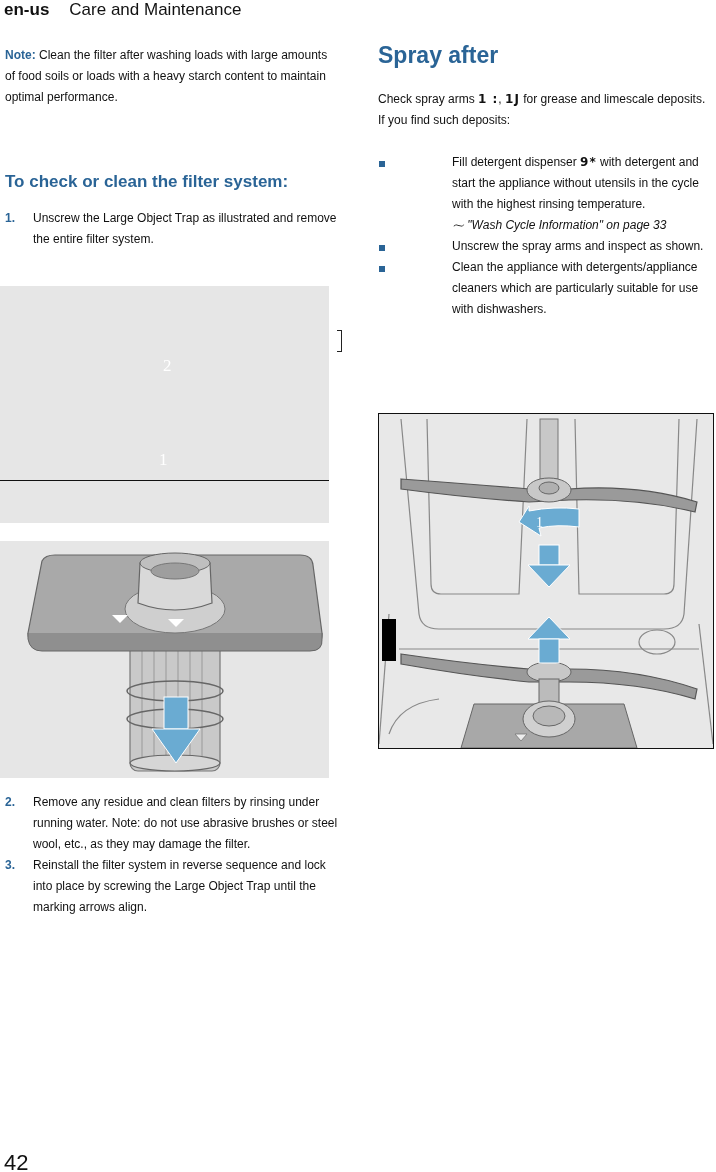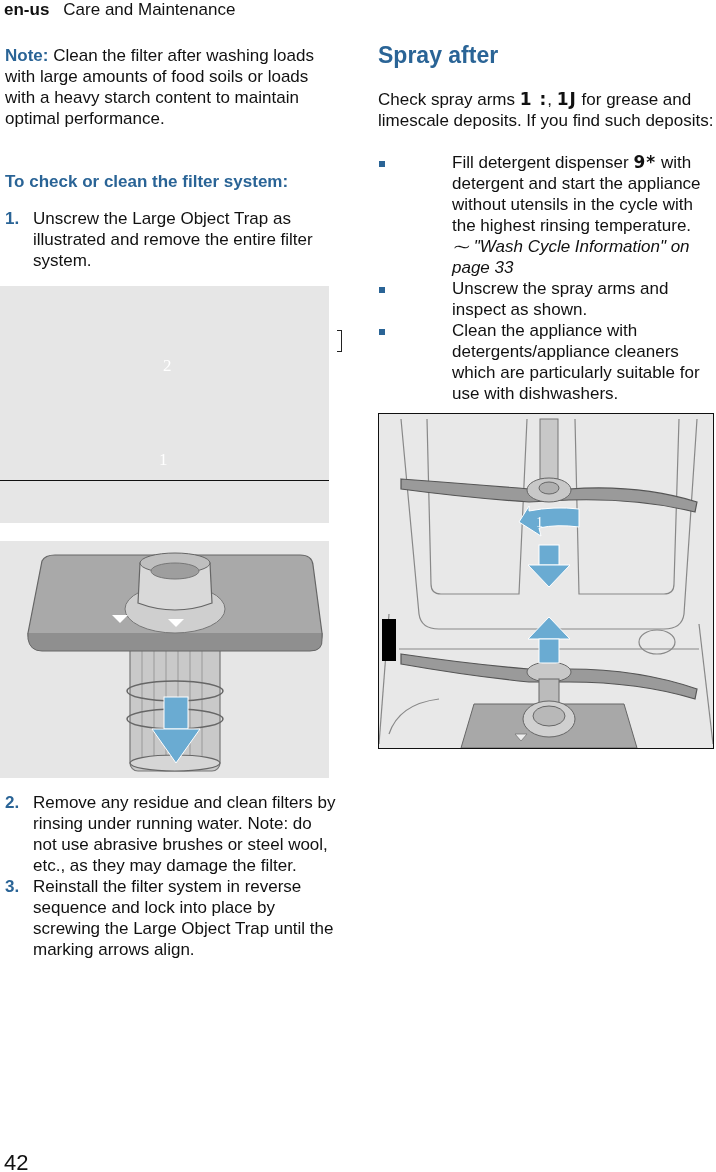--- a/index.html
+++ b/index.html
@@ -3,23 +3,23 @@
 <meta charset="utf-8">
 <style>
   html, body { margin: 0; padding: 0; background: #ffffff; }
   body {
     width: 716px; height: 1172px; position: relative; overflow: hidden;
     font-family: "Liberation Sans", sans-serif; color: #111;
   }
   .abs { position: absolute; }
   .header { left: 4px; top: 0px; font-size: 17px; line-height: 20px; white-space: nowrap; }
   .header .lang { font-weight: bold; }
-  .header .sect { margin-left: 14px; }
-
-  .body-text { font-size: 17px; line-height: 21px; }
+  .header .sect { margin-left: 20px; }
+
+  .body-text { font-size: 12px; line-height: 21px; }
   .blue { color: #2a6496; }
   .bold { font-weight: bold; }
 
   .note { left: 5px; top: 45px; width: 330px; }
   .subhead { left: 5px; top: 172px; font-size: 17px; font-weight: bold; color: #2a6496; white-space: nowrap; }
 
   .step { display: flex; }
   .step .num { width: 28px; flex: 0 0 28px; font-weight: bold; color: #2a6496; }
   .step .txt { flex: 1; }
 

